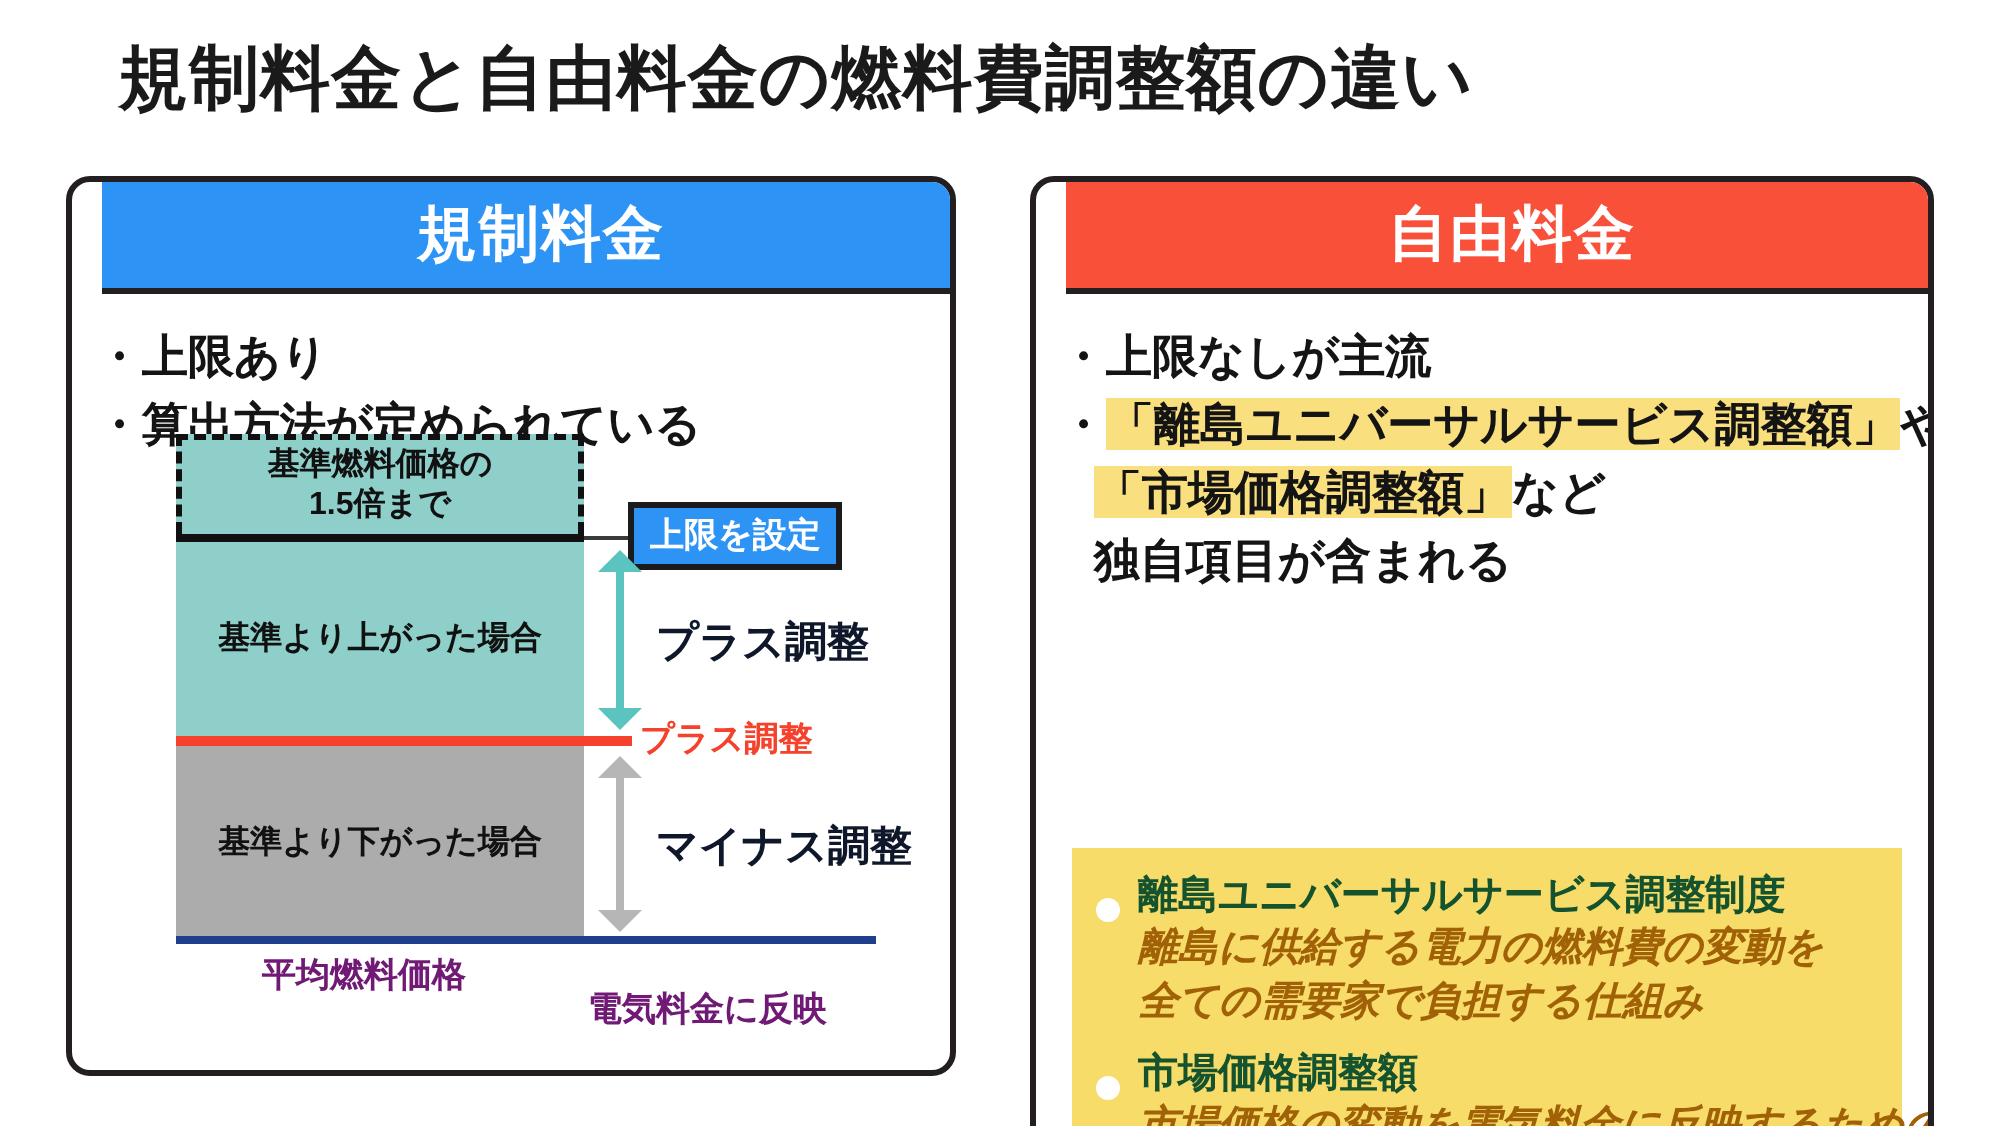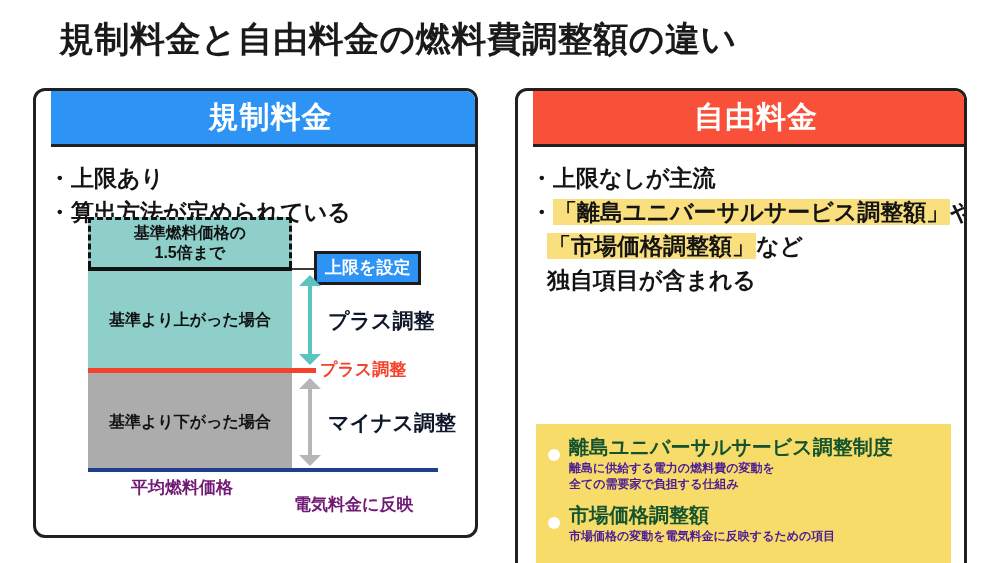--- a/index.html
+++ b/index.html
@@ -162,23 +162,24 @@
     display: flex; align-items: flex-end;
     font-size: 20px; font-weight: bold; color: #14532d;
     white-space: nowrap;
   }
   .yb-dot {
     width: 12px; height: 12px; border-radius: 50%;
     background: #ffffff; margin-right: 9px; flex: none;
   }
   .yb-desc {
     padding-left: 21px;
-    font-size: 12px; font-weight: bold; color: #4c1d95;
+    font-size: 20px; font-weight: bold; color: #a16207;
     line-height: 1.33;
     white-space: nowrap;
+    font-style: italic;
   }
 </style>
 </head>
 <body>
 
 <div id="stage">
 
   <div class="title">規制料金と自由料金の燃料費調整額の違い</div>
 
   <div class="panel" id="panel-left">

